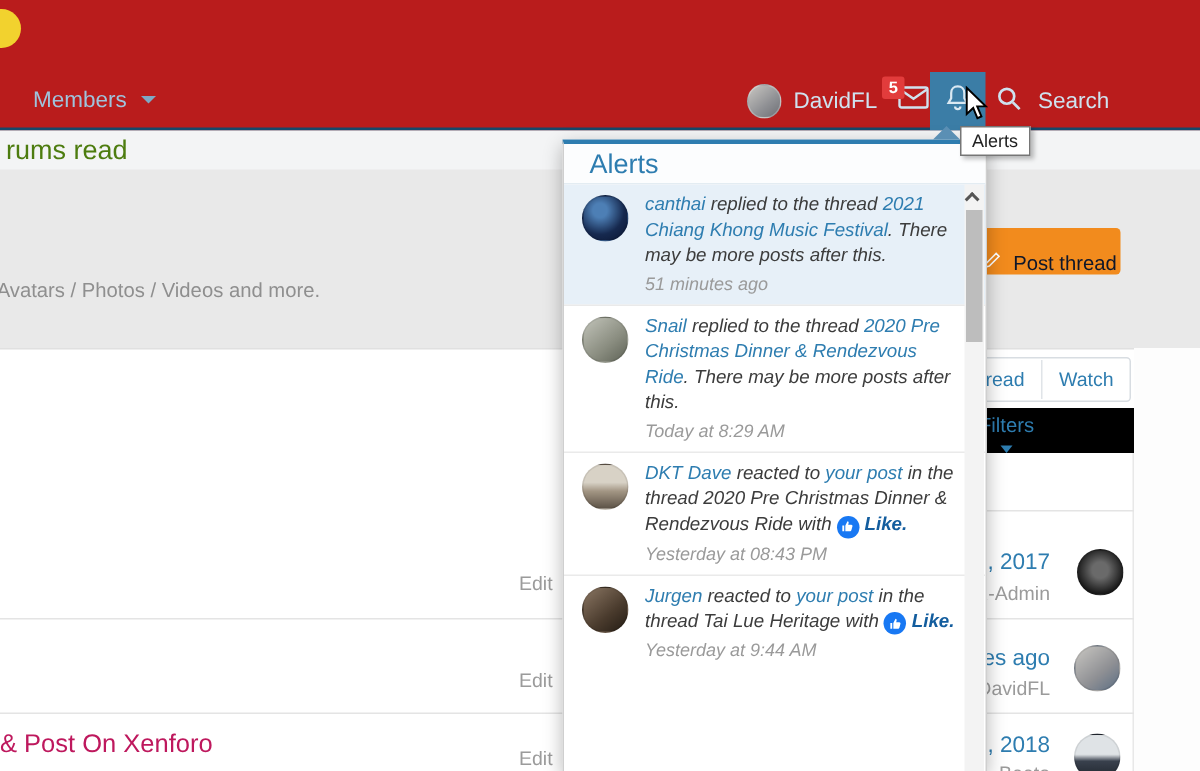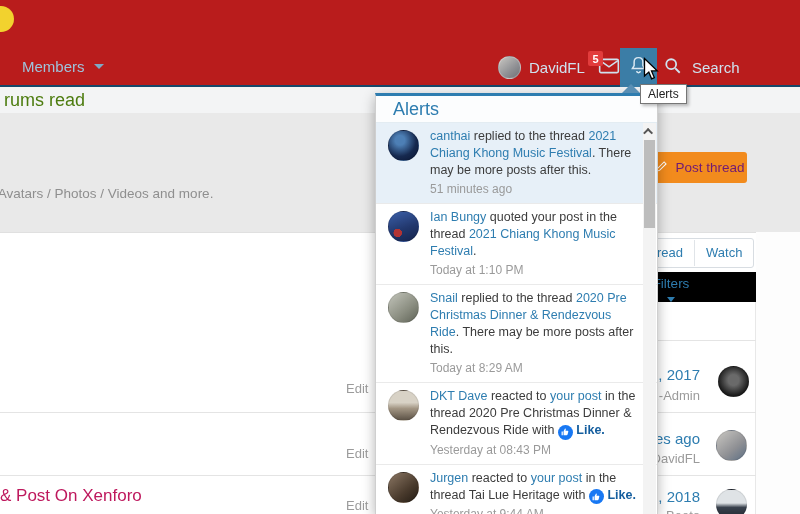--- a/index.html
+++ b/index.html
@@ -24,21 +24,21 @@
   .search-btn{position:absolute;left:664px;top:48px;height:39px;display:flex;align-items:center;gap:10px;
               color:#cfe2ef;font-size:15px;}
 
   
   .subnav{position:absolute;left:0;top:87px;width:800px;height:26px;background:#f3f4f5;z-index:1;}
   .subnav a{font-size:18px;color:#4d7c0f;line-height:26px;margin-left:4px;text-decoration:none;}
 
   
   .desc{position:absolute;left:-9px;top:186px;font-size:13.5px;color:#8f8f8f;z-index:1;}
   .post-btn{position:absolute;left:653px;top:152px;width:94px;height:31px;background:#f28b1d;border-radius:3px;
-            color:#701a75;font-size:13.5px;display:flex;align-items:center;justify-content:center;gap:7px;z-index:1;}
+            color:#0f172a;font-size:13.5px;display:flex;align-items:flex-end;justify-content:center;gap:7px;z-index:1;}
   .panel{position:absolute;left:0;top:232px;width:756px;height:282px;background:#fff;
          border-top:1px solid #e0e0e0;box-sizing:border-box;z-index:1;}
   .rightstrip{position:absolute;left:756px;top:232px;width:44px;height:282px;background:#fdfdfd;z-index:1;}
   .vline{position:absolute;left:755px;top:302px;width:1px;height:212px;background:#e8e8e8;z-index:2;}
   .rw{position:absolute;left:645px;top:238px;height:28px;background:#fff;border:1px solid #d8dde2;border-radius:3px;
       display:flex;align-items:center;z-index:2;}
   .rw .seg{padding:0 11px;color:#2e7db0;font-size:13px;line-height:26px;}
   .rw .seg + .seg{border-left:1px solid #e0e4e8;}
   .filters{position:absolute;left:600px;top:272px;width:156px;height:30px;background:#000000;box-sizing:border-box;
            display:flex;align-items:center;justify-content:flex-end;gap:6px;padding-right:14px;
@@ -56,21 +56,21 @@
 
   
   .menu{position:absolute;left:375px;top:93px;width:283px;height:421px;background:#fff;box-sizing:border-box;
         border-top:3px solid #2e7db0;border-left:1px solid #cfcfcf;border-right:1px solid #cfcfcf;
         box-shadow:0 4px 12px rgba(0,0,0,.3);z-index:10;}
   .menu-notch{position:absolute;left:622px;top:84px;width:0;height:0;z-index:11;
               border-left:9px solid transparent;border-right:9px solid transparent;border-bottom:9px solid #5a8fb4;}
   .menu-hd{height:27px;background:#fcfdfe;border-bottom:1px solid #e3ecf2;box-sizing:border-box;
            display:flex;align-items:center;padding-left:17px;}
   .menu-hd span{font-size:18px;color:#2e7db0;}
-  .alist{position:absolute;left:0;top:27px;width:100%;height:391px;overflow:hidden;}
+  .alist{position:absolute;left:0;top:27px;width:100%;height:391px;overflow:hidden;font-style:italic;}
   .alert-item{padding:5px 20px 5px 12px;font-size:12.5px;line-height:17px;color:#3c3c3c;overflow:hidden;}
   .alert-item + .alert-item{border-top:1px solid #eaeaea;}
   .alert-item.unread{background:#e7f0f8;}
   .av{float:left;width:31px;height:31px;border-radius:50%;margin:2px 0 0 0;border:1px solid rgba(0,0,0,.08);box-sizing:border-box;}
   .alert-body{margin-left:42px;}
   .alink{color:#2e7db0;text-decoration:none;cursor:pointer;}
   .alert-time{font-size:12px;color:#9a9a9a;margin-top:2px;}
   .like-wrap{display:inline-flex;align-items:center;justify-content:center;width:15px;height:15px;border-radius:50%;
              background:#1878f3;vertical-align:-3px;}
   .like-label{color:#135d9e;}
@@ -189,24 +189,20 @@
   <div class="menu">
     <div class="menu-hd">
       <span>Alerts</span>
     </div>
     <div class="alist" id="alerts-list">
         <div class="alert-item unread">
           <span class="av av-canthai"></span>
           <div class="alert-body"><a class="alink">canthai</a> replied to the thread <a class="alink">2021 Chiang Khong Music Festival</a>. There may be more posts after this.<div class="alert-time">51 minutes ago</div></div>
         </div>
         <div class="alert-item">
-          <span class="av av-ianbungy"></span>
-          <div class="alert-body"><a class="alink">Ian Bungy</a> quoted your post in the thread <a class="alink">2021 Chiang Khong Music Festival</a>.<div class="alert-time">Today at 1:10 PM</div></div>
-        </div>
-        <div class="alert-item">
           <span class="av av-snail"></span>
           <div class="alert-body"><a class="alink">Snail</a> replied to the thread <a class="alink">2020 Pre Christmas Dinner &amp; Rendezvous Ride</a>. There may be more posts after this.<div class="alert-time">Today at 8:29 AM</div></div>
         </div>
         <div class="alert-item">
           <span class="av av-dktdave"></span>
           <div class="alert-body"><a class="alink">DKT Dave</a> reacted to <a class="alink">your post</a> in the thread 2020 Pre Christmas Dinner &amp; Rendezvous Ride with <span class="like-wrap">
               <svg viewBox="0 0 16 16" width="10" height="10">
                 <path d="M4.5 7v6h-2V7h2zm1.2 6V6.8L8 2.5c.9 0 1.5.8 1.2 1.7L8.7 6h3.4c.8 0 1.4.8 1.2 1.6l-1.1 4c-.2.8-.9 1.4-1.7 1.4H5.7z" fill="#fff"></path>
               </svg>
             </span><strong class="like-label"> Like.</strong><div class="alert-time">Yesterday at 08:43 PM</div></div>

